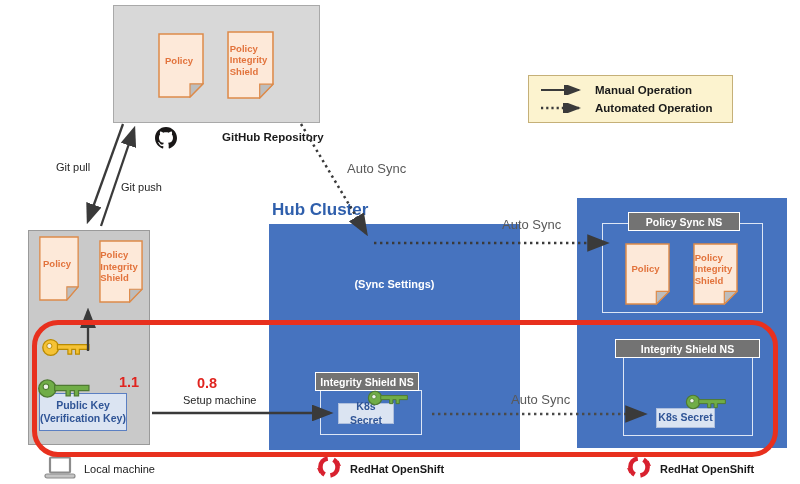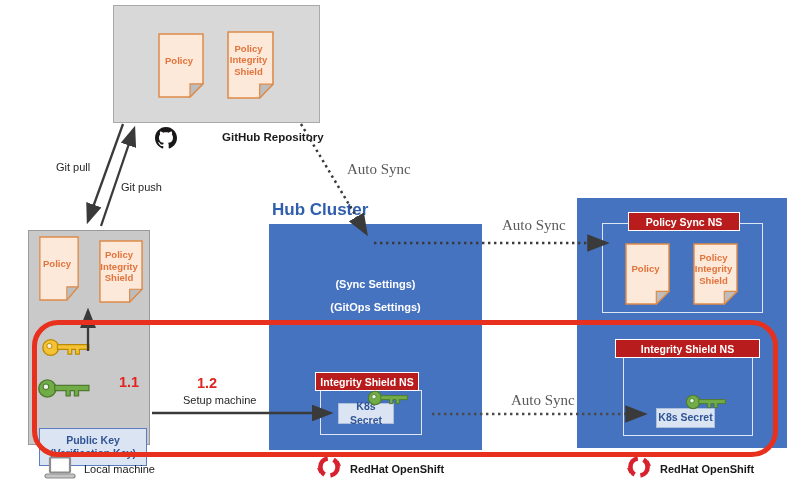--- a/index.html
+++ b/index.html
@@ -10,38 +10,38 @@
   }
   .abs{position:absolute;}
   .graybox{background:#d8d8d8;border:1px solid #a9a9a9;box-sizing:border-box;}
   .graybox2{background:#c9c9c9;border:1px solid #9a9a9a;box-sizing:border-box;}
   .cluster{background:#4673bf;box-sizing:border-box;}
   .cluster-title{font-size:17px;font-weight:600;color:#2f5fac;white-space:nowrap;}
   .doc{position:absolute;}
   .doc svg{position:absolute;left:0;top:0;width:100%;height:100%;}
   .doc-label{
     position:absolute;left:0;top:0;right:4px;bottom:10px;
-    display:flex;align-items:center;justify-content:center;text-align:center;
+    display:flex;align-items:center;justify-content:center;
     font-size:9.5px;font-weight:600;color:#e2733c;line-height:1.2;padding:6px;
   }
   .ns-label{
-    background:#b91c1c;border:1.6px solid #ffffff;box-sizing:border-box;
+    background:#737373;border:1.6px solid #ffffff;box-sizing:border-box;
     display:flex;align-items:center;justify-content:center;
     font-size:10.5px;font-weight:600;color:#ffffff;white-space:nowrap;z-index:4;
   }
   .ns-box{border:1px solid #dde6f5;box-sizing:border-box;z-index:2;}
   .pill{
     background:#dbe4f2;border:1px solid #5b7fc2;box-sizing:border-box;
     display:flex;flex-direction:column;align-items:center;justify-content:center;
     font-size:10.5px;font-weight:600;color:#2f5496;text-align:center;line-height:1.25;z-index:3;
   }
   .secret{border-color:#aebfdd;}
   .cluster-note{position:absolute;left:0;width:100%;text-align:center;
     font-size:11px;font-weight:600;color:#ffffff;}
-  .edge-label{font-size:15px;color:#595959;white-space:nowrap;font-family:Liberation Serif, serif;}
+  .edge-label{font-size:13px;color:#595959;white-space:nowrap;}
   .edge-label-dark{font-size:11px;color:#262626;white-space:nowrap;}
   .step-label{font-size:14.5px;font-weight:700;color:#e0241f;white-space:nowrap;}
   .legend{
     background:#fcf3cf;border:1.6px solid #c5b078;box-sizing:border-box;
     display:flex;flex-direction:column;justify-content:space-evenly;padding:2px 10px;z-index:5;
   }
   .legend-row{display:flex;align-items:center;gap:8px;}
   .legend-row span{font-size:11.5px;font-weight:600;color:#1a1a1a;white-space:nowrap;}
   .caption{font-size:11px;color:#1a1a1a;white-space:nowrap;}
   .gh-caption{font-size:11.5px;font-weight:600;color:#1a1a1a;white-space:nowrap;margin-left:38px;}
@@ -73,20 +73,44 @@
       </svg>
       <span class="doc-label">Policy Integrity Shield</span>
     </div>
   </div>
 
   <svg class="abs" style="left:155px;top:127px;width:22px;height:22px;z-index:5;" viewBox="0 0 24 24">
     <path fill="#191717" d="M12 0C5.37 0 0 5.37 0 12c0 5.3 3.438 9.8 8.205 11.385.6.113.82-.258.82-.577 0-.285-.01-1.04-.015-2.04-3.338.724-4.042-1.61-4.042-1.61-.546-1.385-1.333-1.754-1.333-1.754-1.09-.745.082-.73.082-.73 1.205.085 1.838 1.236 1.838 1.236 1.07 1.835 2.81 1.305 3.495.998.108-.776.417-1.305.76-1.605-2.665-.3-5.466-1.332-5.466-5.93 0-1.31.465-2.38 1.235-3.22-.135-.303-.54-1.523.105-3.176 0 0 1.005-.322 3.3 1.23.96-.267 1.98-.399 3-.405 1.02.006 2.04.138 3 .405 2.28-1.552 3.285-1.23 3.285-1.23.645 1.653.24 2.873.12 3.176.765.84 1.23 1.91 1.23 3.22 0 4.61-2.805 5.625-5.475 5.92.42.36.81 1.096.81 2.22 0 1.606-.015 2.896-.015 3.286 0 .315.21.69.825.57C20.565 21.795 24 17.295 24 12c0-6.63-5.37-12-12-12z"></path>
   </svg>
   <div class="abs gh-caption" style="left:184px;top:131px;z-index:5;">GitHub Repository</div>
 
+  <div class="abs legend" style="left:528px;top:75px;width:205px;height:48px;">
+    <div class="legend-row">
+      <svg width="48" height="10" viewBox="0 0 48 10">
+        <defs>
+            <marker id="mL1" markerWidth="8" markerHeight="6" refX="7" refY="3" orient="auto">
+              <path d="M0,0 L8,3 L0,6 Z" fill="#3a3a3a"></path>
+            </marker>
+          </defs>
+        <line x1="2" y1="5" x2="40" y2="5" stroke="#3a3a3a" stroke-width="2.2" marker-end="url(#mL1)"></line>
+      </svg>
+      <span>Manual Operation</span>
+    </div>
+    <div class="legend-row">
+      <svg width="48" height="10" viewBox="0 0 48 10">
+        <defs>
+            <marker id="mL2" markerWidth="8" markerHeight="6" refX="7" refY="3" orient="auto">
+              <path d="M0,0 L8,3 L0,6 Z" fill="#3a3a3a"></path>
+            </marker>
+          </defs>
+        <line x1="2" y1="5" x2="40" y2="5" stroke="#3a3a3a" stroke-width="2.3" stroke-dasharray="2.2,3" marker-end="url(#mL2)"></line>
+      </svg>
+      <span>Automated Operation</span>
+    </div>
+  </div>
 
   <div class="abs graybox2" style="left:28px;top:230px;width:122px;height:215px;">
     <div class="doc" style="left:10px;top:5px;width:40px;height:65px;">
       <svg viewBox="0 0 46 64" preserveAspectRatio="none">
         <path d="M1,1 H45 V50 L32,63 H1 Z" fill="#fde9d9" stroke="#dd8a49" stroke-width="1.5"></path>
         <path d="M32,63 V50 H45 Z" fill="#bdbdbd" stroke="#dd8a49" stroke-width="1.2"></path>
       </svg>
       <span class="doc-label">Policy</span>
     </div>
     <div class="doc" style="left:70px;top:9px;width:44px;height:63px;">
@@ -103,30 +127,29 @@
       <path d="M17,8 H50 V13 H40 V18 H36 V13 H32 V18 H28 V13 H17 Z" fill="#f5c235" stroke="#b98a00" stroke-width="1.2"></path>
     </svg>
 
     <div class="abs step-label" style="left:90px;top:143px;">1.1</div>
 
     <svg class="abs keyicon" style="left:8px;top:146px;width:54px;height:23px;" viewBox="0 0 52 22">
       <circle cx="10" cy="11" r="8.3" fill="#70ad47" stroke="#4e7a31" stroke-width="1.4"></circle>
       <circle cx="8.6" cy="9.4" r="2.7" fill="#eef3ea" stroke="#4e7a31" stroke-width="1"></circle>
       <path d="M17,8 H50 V13 H40 V18 H36 V13 H32 V18 H28 V13 H17 Z" fill="#70ad47" stroke="#4e7a31" stroke-width="1.2"></path>
     </svg>
-    <div class="abs pill" style="left:10px;top:162px;width:108px;height:38px;margin-top:35px;">
+    <div class="abs pill" style="left:10px;top:162px;width:88px;height:38px;">
       <span>Public Key</span>
       <span>(Verification Key)</span>
     </div>
   </div>
 
   <div class="abs cluster-title" style="left:272px;top:200px;z-index:5;">Hub Cluster</div>
-  <div class="abs cluster" style="left:269px;top:224px;width:213px;height:226px;">
+  <div class="abs cluster" style="left:269px;top:224px;width:251px;height:226px;">
     <div class="cluster-note" style="top:54px;">(Sync Settings)</div>
-    <div class="cluster-note" style="top:77px;">(GitOps Settings)</div>
 
     <div class="abs ns-box" style="left:51px;top:166px;width:102px;height:45px;"></div>
     <div class="abs ns-label" style="left:46px;top:148px;width:104px;height:19px;">
       <span>Integrity Shield NS</span>
     </div>
     <div class="abs pill secret" style="left:69px;top:179px;width:56px;height:21px;">
       <span>K8s Secret</span>
     </div>
     <svg class="abs keyicon" style="left:98px;top:165px;width:42px;height:18px;" viewBox="0 0 52 22">
       <circle cx="10" cy="11" r="8.3" fill="#70ad47" stroke="#4e7a31" stroke-width="1.4"></circle>
@@ -182,21 +205,21 @@
     <line x1="301" y1="124" x2="366" y2="233" stroke="#3a3a3a" stroke-width="2.5" stroke-dasharray="2.4,3.6" marker-end="url(#mA)"></line>
     <line x1="374" y1="243" x2="606" y2="243" stroke="#3a3a3a" stroke-width="2.5" stroke-dasharray="2.4,3.6" marker-end="url(#mA)"></line>
     <line x1="432" y1="414" x2="644" y2="414" stroke="#4a4a4a" stroke-width="2.5" stroke-dasharray="2.4,3.6" marker-end="url(#mA)"></line>
   </svg>
 
   <div class="lbl edge-label-dark" style="left:56px;top:161px;">Git pull</div>
   <div class="lbl edge-label-dark" style="left:121px;top:181px;">Git push</div>
   <div class="lbl edge-label" style="left:347px;top:161px;">Auto Sync</div>
   <div class="lbl edge-label" style="left:502px;top:217px;">Auto Sync</div>
   <div class="lbl edge-label" style="left:511px;top:392px;">Auto Sync</div>
-  <div class="lbl step-label" style="left:197px;top:375px;">1.2</div>
+  <div class="lbl step-label" style="left:197px;top:375px;">0.8</div>
   <div class="lbl edge-label-dark" style="left:183px;top:394px;">Setup machine</div>
 
   <div id="highlight-rect"></div>
 
   <svg class="abs" style="left:44px;top:456px;width:32px;height:26px;z-index:5;" viewBox="0 0 32 26">
     <rect x="6" y="1.5" width="20" height="15" rx="1" fill="#ffffff" stroke="#8c8c8c" stroke-width="2.2"></rect>
     <rect x="1" y="18" width="30" height="4" rx="2" fill="#c4c4c4" stroke="#8c8c8c" stroke-width="1.2"></rect>
   </svg>
   <div class="abs caption" style="left:84px;top:463px;z-index:5;">Local machine</div>
 

